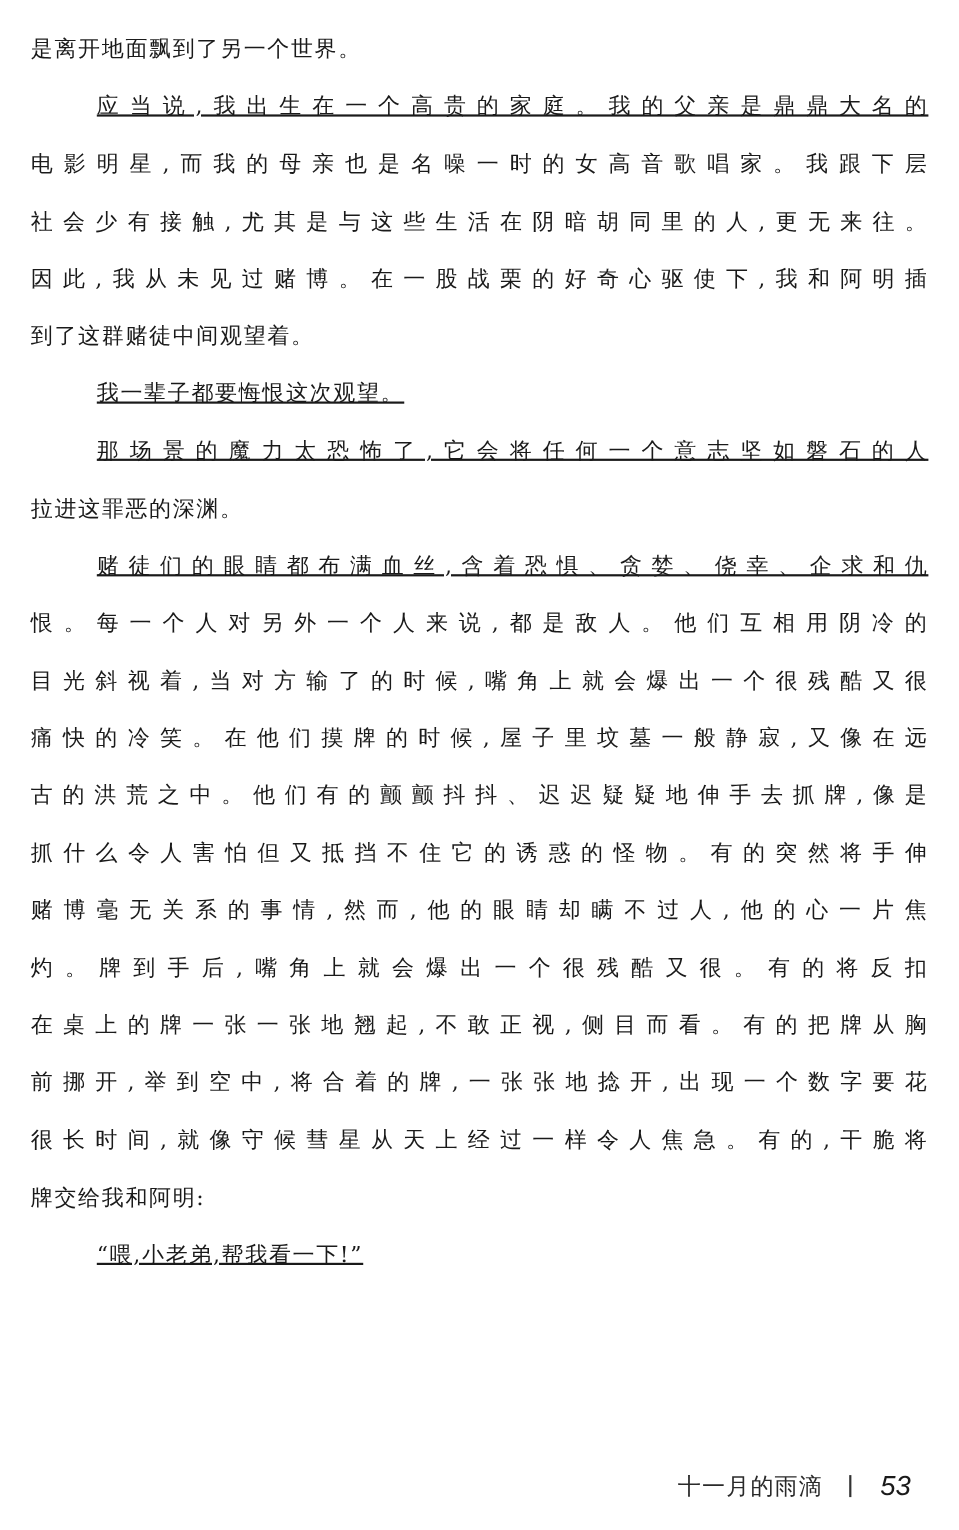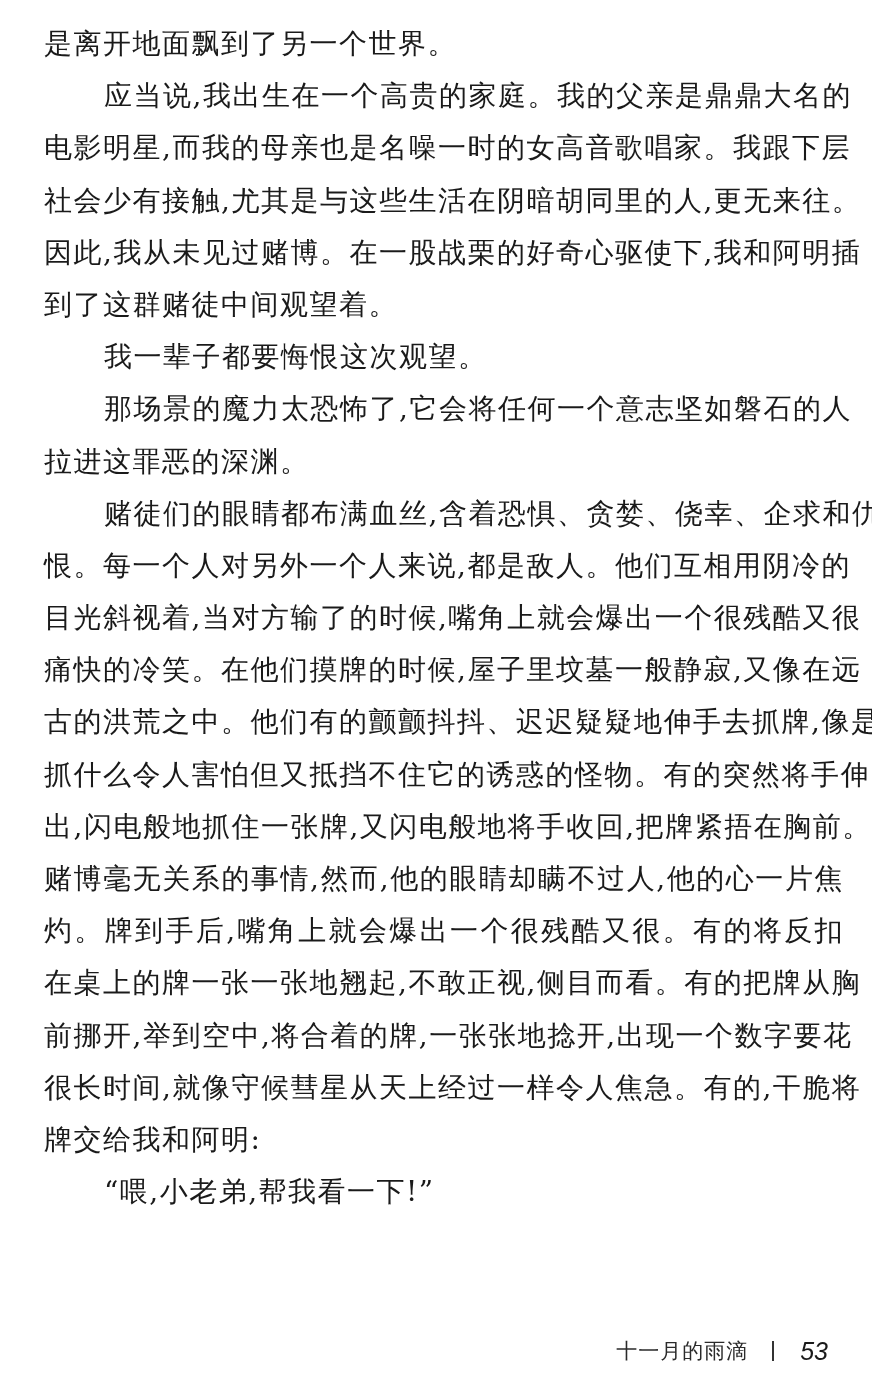--- a/index.html
+++ b/index.html
@@ -4,27 +4,26 @@
   <style>
     html, body { margin: 0; padding: 0; background: #ffffff; }
     body {
       width: 872px; height: 1391px; position: relative; overflow: hidden;
       font-family: "DejaVu Serif", "Liberation Serif", serif;
       color: #1a1a1a;
     }
     .page-body { position: absolute; left: 28px; top: 18px; width: 816px; }
     .line {
       height: 52.2px; line-height: 52.2px;
-      font-size: 28px; white-space: nowrap;
+      font-size: 20px; white-space: nowrap;
       letter-spacing: 1.5px;
       overflow: visible;
-      margin-left: 16px;
     }
     .line.justify { text-align: justify; text-align-last: justify; }
-    .line.indent { padding-left: 60px; }
+    .line.indent { padding-left: 60px; text-decoration: underline; }
     .footer {
       position: absolute; top: 1333px; left: 600px; width: 250px; height: 36px;
       display: flex; align-items: center; justify-content: flex-end;
       font-family: "DejaVu Sans", "Liberation Sans", sans-serif;
     }
     .footer .book-title { font-size: 21px; color: #2a2a2a; letter-spacing: 1px; }
     .footer .sep { width: 2px; height: 20px; background: #333; margin: 0 26px 0 24px; }
     .footer .page-num {
       font-family: Liberation Sans, sans-serif;
       font-style: italic; font-size: 25px; color: #1a1a1a; margin-right: 22px;
@@ -42,21 +41,20 @@
   <div class="line">到了这群赌徒中间观望着。</div>
   <div class="line indent">我一辈子都要悔恨这次观望。</div>
   <div class="line indent justify">那场景的魔力太恐怖了,它会将任何一个意志坚如磐石的人</div>
   <div class="line">拉进这罪恶的深渊。</div>
   <div class="line indent justify">赌徒们的眼睛都布满血丝,含着恐惧、贪婪、侥幸、企求和仇</div>
   <div class="line justify">恨。每一个人对另外一个人来说,都是敌人。他们互相用阴冷的</div>
   <div class="line justify">目光斜视着,当对方输了的时候,嘴角上就会爆出一个很残酷又很</div>
   <div class="line justify">痛快的冷笑。在他们摸牌的时候,屋子里坟墓一般静寂,又像在远</div>
   <div class="line justify">古的洪荒之中。他们有的颤颤抖抖、迟迟疑疑地伸手去抓牌,像是</div>
   <div class="line justify">抓什么令人害怕但又抵挡不住它的诱惑的怪物。有的突然将手伸</div>
-  <div class="line justify">出,闪电般地抓住一张牌,又闪电般地将手收回,把牌紧捂在胸前。</div>
   <div class="line justify">赌博毫无关系的事情,然而,他的眼睛却瞒不过人,他的心一片焦</div>
   <div class="line justify">灼。牌到手后,嘴角上就会爆出一个很残酷又很。有的将反扣</div>
   <div class="line justify">在桌上的牌一张一张地翘起,不敢正视,侧目而看。有的把牌从胸</div>
   <div class="line justify">前挪开,举到空中,将合着的牌,一张张地捻开,出现一个数字要花</div>
   <div class="line justify">很长时间,就像守候彗星从天上经过一样令人焦急。有的,干脆将</div>
   <div class="line">牌交给我和阿明:</div>
   <div class="line indent">“喂,小老弟,帮我看一下!”</div>
 </div>
 
 <div class="footer">

